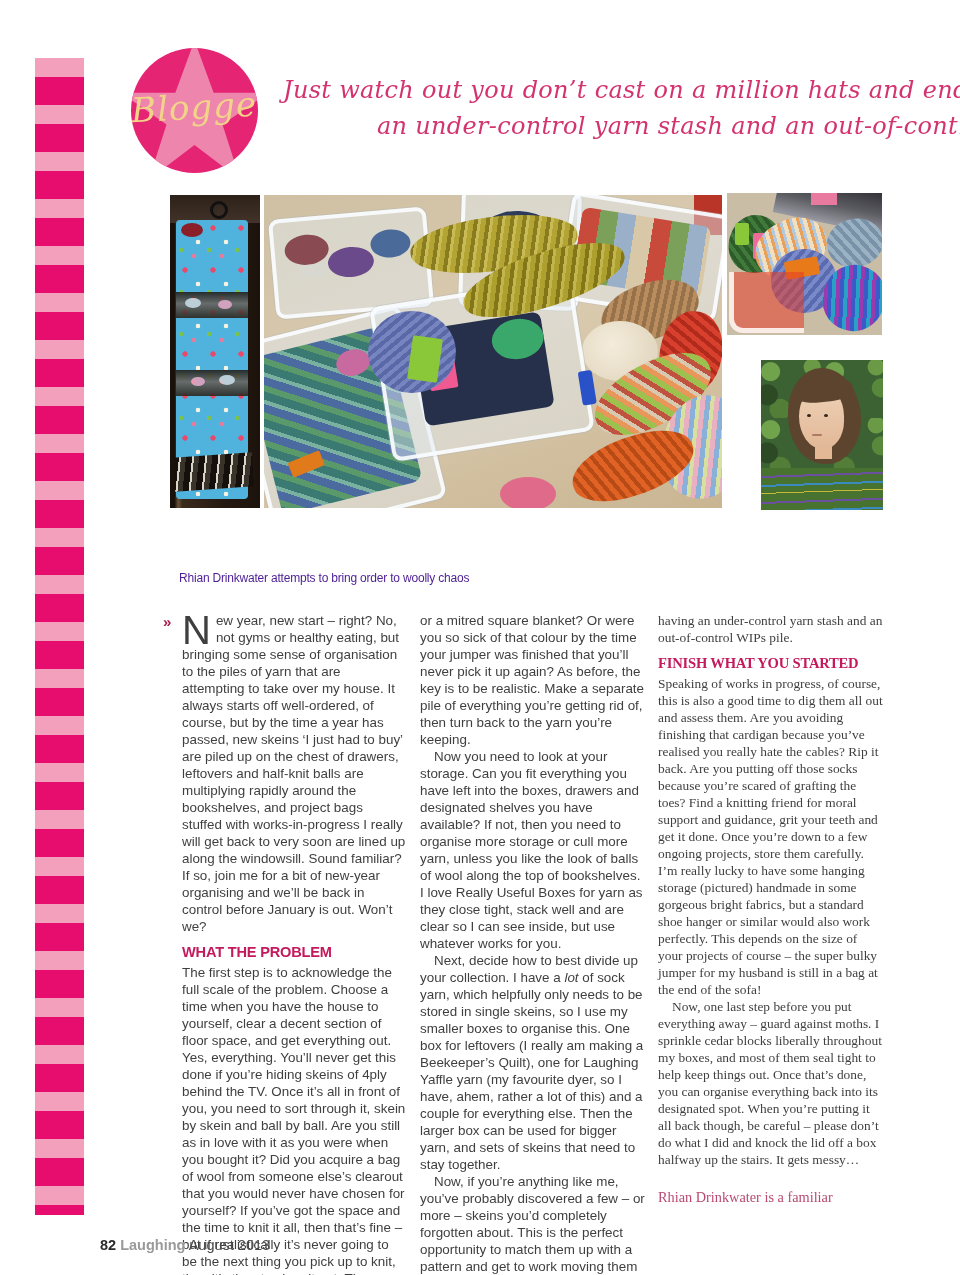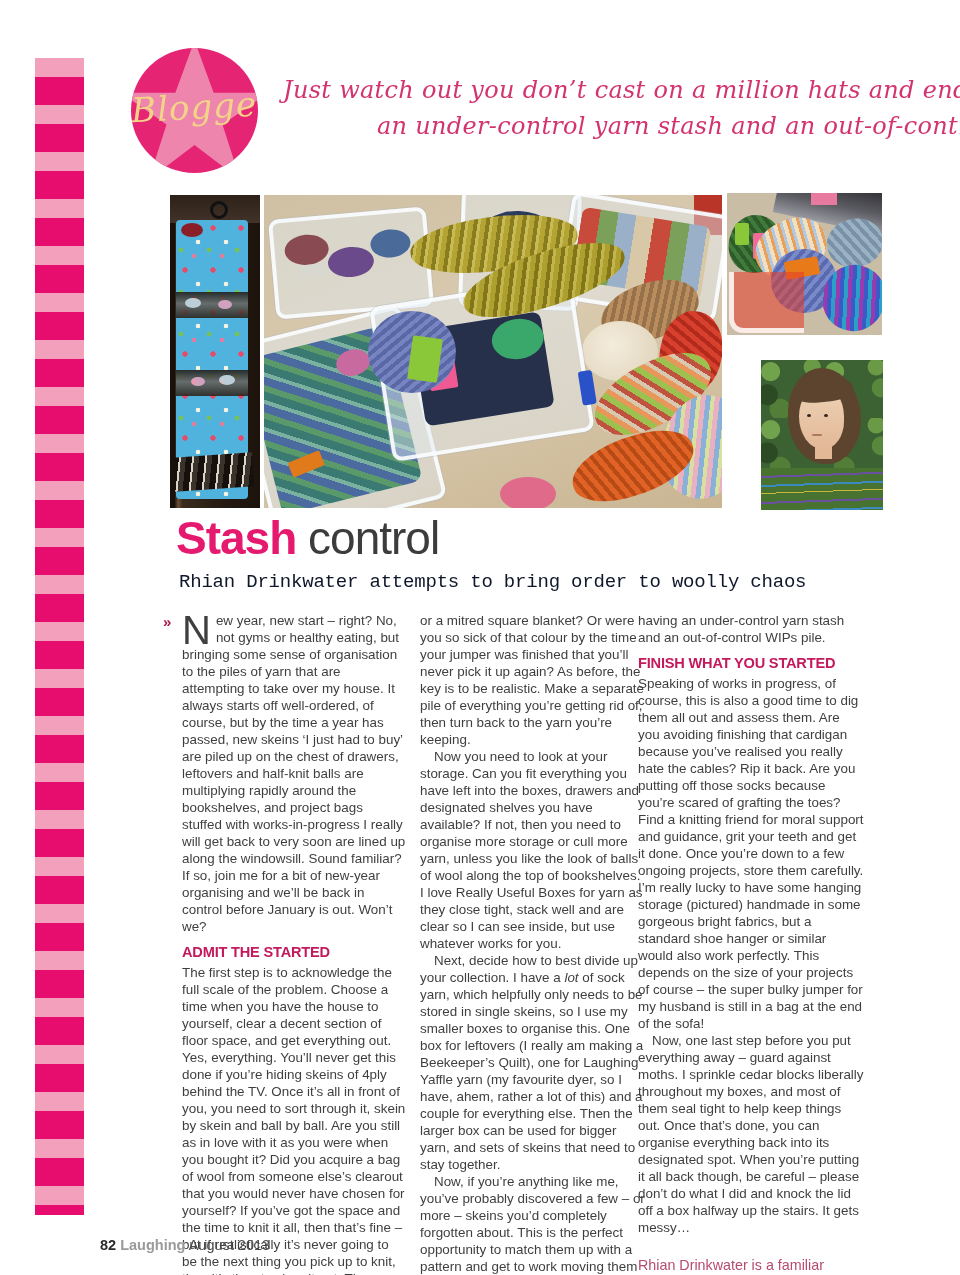--- a/index.html
+++ b/index.html
@@ -79,28 +79,28 @@
   .p4-eye{width:4px;height:3px;border-radius:50%;background:#33261a;}
   .p4-mouth{left:42%;top:49%;width:10px;height:2px;border-radius:2px;background:#b07a62;}
   .p4-neck{left:44%;top:58%;width:14%;height:8%;background:#e2b897;}
   .p4-sweater{left:0;bottom:0;width:100%;height:28%;
     background:repeating-linear-gradient(178deg,#47722f 0 8px,#6b4fa0 8px 10px,#47722f 10px 17px,#3a8ac0 17px 19px,#47722f 19px 25px,#c8b83a 25px 26px);}
 
   
   .headline{position:absolute;left:176px;top:514px;font-size:46px;line-height:48px;white-space:nowrap;}
   .hl-pink{color:#e5196e;font-weight:bold;letter-spacing:-1px;}
   .hl-gray{color:#3c3c3c;font-weight:normal;letter-spacing:-1px;}
-  .standfirst{position:absolute;left:179px;top:571px;font-size:19px;color:#0f172a;letter-spacing:-.2px;font-family:Liberation Mono, monospace;}
+  .standfirst{position:absolute;left:179px;top:571px;font-size:12px;color:#4c1d95;letter-spacing:-.2px;}
 
   
   .col{position:absolute;top:612px;width:224px;font-size:13.4px;line-height:17px;color:#3f3f3f;
     text-align:left;}
   .col1{left:182px;}
   .col2{left:420px;width:226px;}
-  .col3{left:638px;width:226px;}
+  .col3{left:658px;width:226px;font-family:Liberation Serif, serif;}
   .col p{margin:0;}
   .col p.indent{text-indent:14px;}
   .lead{position:relative;}
   .lead-marker{position:absolute;left:-19px;top:1px;color:#a81e4e;font-weight:bold;font-size:15px;}
   .dropcap{float:left;font-size:40px;line-height:32px;padding:2px 5px 0 0;color:#3f3f3f;}
   .subhead{font-size:14.6px;font-weight:bold;color:#c4195c;margin:9px 0 3px 0;letter-spacing:-.2px;}
   .bio{margin-top:19px;font-size:14.3px;line-height:21.5px;color:#b84a72;}
   .bio span{display:block;}
 
   
@@ -205,26 +205,25 @@
     <div class="abs p4-hair"></div>
     <div class="abs p4-face"></div>
     <div class="abs p4-fringe"></div>
     <div class="abs p4-eye" style="left:38%;top:36%;"></div>
     <div class="abs p4-eye" style="left:52%;top:36%;"></div>
     <div class="abs p4-mouth"></div>
     <div class="abs p4-neck"></div>
     <div class="abs p4-sweater"></div>
   </div>
 
-  <div class="headline"><span class="hl-pink">Stash</span><span class="hl-gray"> control</span></div>
   <div class="standfirst">Rhian Drinkwater attempts to bring order to woolly chaos</div>
 
   <div class="col col1">
     <p class="lead"><span class="lead-marker">»</span><span class="dropcap">N</span><span>ew year, new start – right? No, not gyms or healthy eating, but bringing some sense of organisation to the piles of yarn that are attempting to take over my house. It always starts off well-ordered, of course, but by the time a year has passed, new skeins ‘I just had to buy’ are piled up on the chest of drawers, leftovers and half-knit balls are multiplying rapidly around the bookshelves, and project bags stuffed with works-in-progress I really will get back to very soon are lined up along the windowsill. Sound familiar? If so, join me for a bit of new-year organising and we’ll be back in control before January is out. Won’t we?</span></p>
-    <h3 class="subhead">ADMIT THE STARTED</h3>
+    <h3 class="subhead">WHAT THE PROBLEM</h3>
     <p>The first step is to acknowledge the full scale of the problem. Choose a time when you have the house to yourself, clear a decent section of floor space, and get everything out. Yes, everything. You’ll never get this done if you’re hiding skeins of 4ply behind the TV. Once it’s all in front of you, you need to sort through it, skein by skein and ball by ball. Are you still as in love with it as you were when you bought it? Did you acquire a bag of wool from someone else’s clearout that you would never have chosen for yourself? If you’ve got the space and the time to knit it all, then that’s fine – but if realistically it’s never going to be the next thing you pick up to knit, then it’s time to clear it out. The same goes for leftovers. Honestly – will you use them? Are you making a Beekeeper’s Quilt,</p>
   </div>
 
   <div class="col col2">
     <p>or a mitred square blanket? Or were you so sick of that colour by the time your jumper was finished that you’ll never pick it up again? As before, the key is to be realistic. Make a separate pile of everything you’re getting rid of, then turn back to the yarn you’re keeping.</p>
     <p class="indent">Now you need to look at your storage. Can you fit everything you have left into the boxes, drawers and designated shelves you have available? If not, then you need to organise more storage or cull more yarn, unless you like the look of balls of wool along the top of bookshelves. I love Really Useful Boxes for yarn as they close tight, stack well and are clear so I can see inside, but use whatever works for you.</p>
     <p class="indent"><span>Next, decide how to best divide up your collection. I have a </span><em>lot</em><span> of sock yarn, which helpfully only needs to be stored in single skeins, so I use my smaller boxes to organise this. One box for leftovers (I really am making a Beekeeper’s Quilt), one for Laughing Yaffle yarn (my favourite dyer, so I have, ahem, rather a lot of this) and a couple for everything else. Then the larger box can be used for bigger yarn, and sets of skeins that need to stay together.</span></p>
     <p class="indent">Now, if you’re anything like me, you’ve probably discovered a few – or more – skeins you’d completely forgotten about. This is the perfect opportunity to match them up with a pattern and get to work moving them out of your stash and into completed projects. Just watch out you don’t cast on a million hats and end up</p>
   </div>
 

